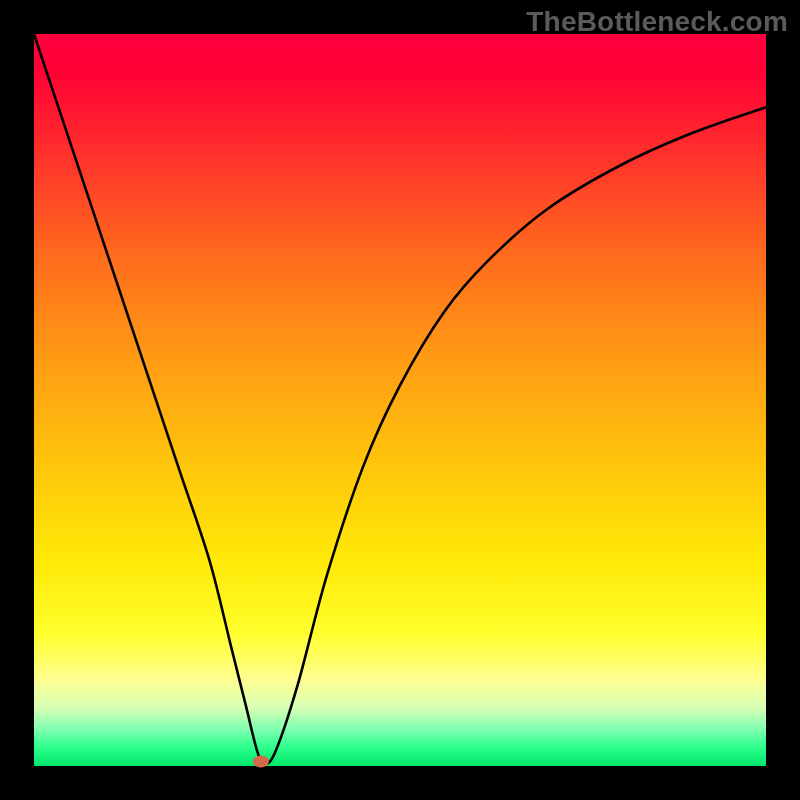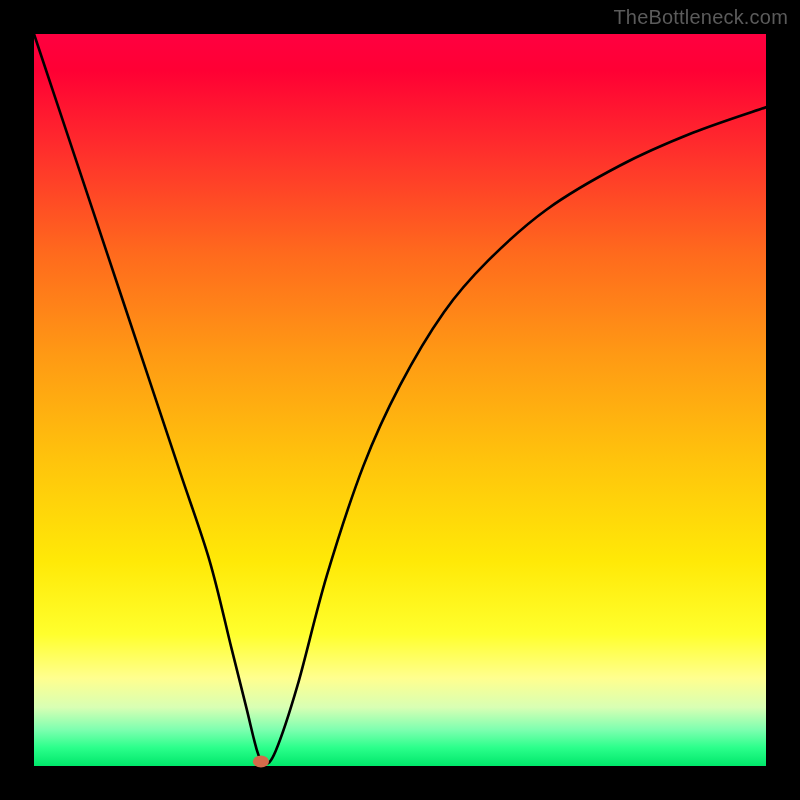--- a/index.html
+++ b/index.html
@@ -43,22 +43,22 @@
     top: 0;
     width: 732px;
     height: 732px;
     overflow: visible;
   }
   .watermark {
     position: absolute;
     top: 6px;
     right: 12px;
     color: #5b5b5b;
-    font-size: 20px;
-    font-weight: 400;
+    font-size: 28px;
+    font-weight: 700;
     letter-spacing: 0.2px;
     user-select: none;
     margin-left: 40px;
   }
 </style>
 </head>
 <body>
 
 <div class="container">
   <div class="plot-area">

